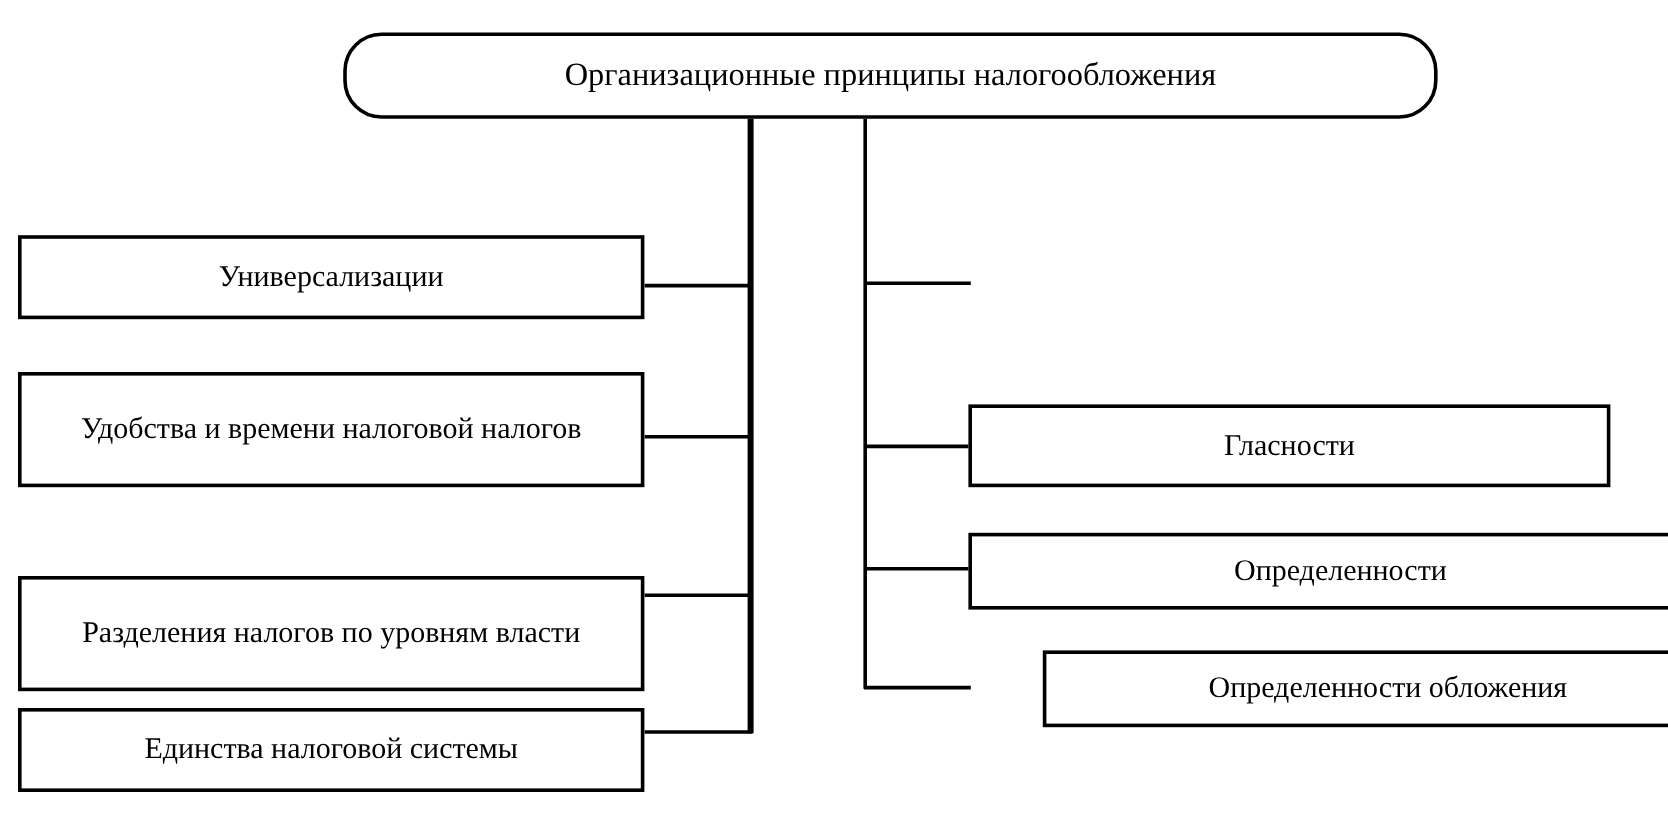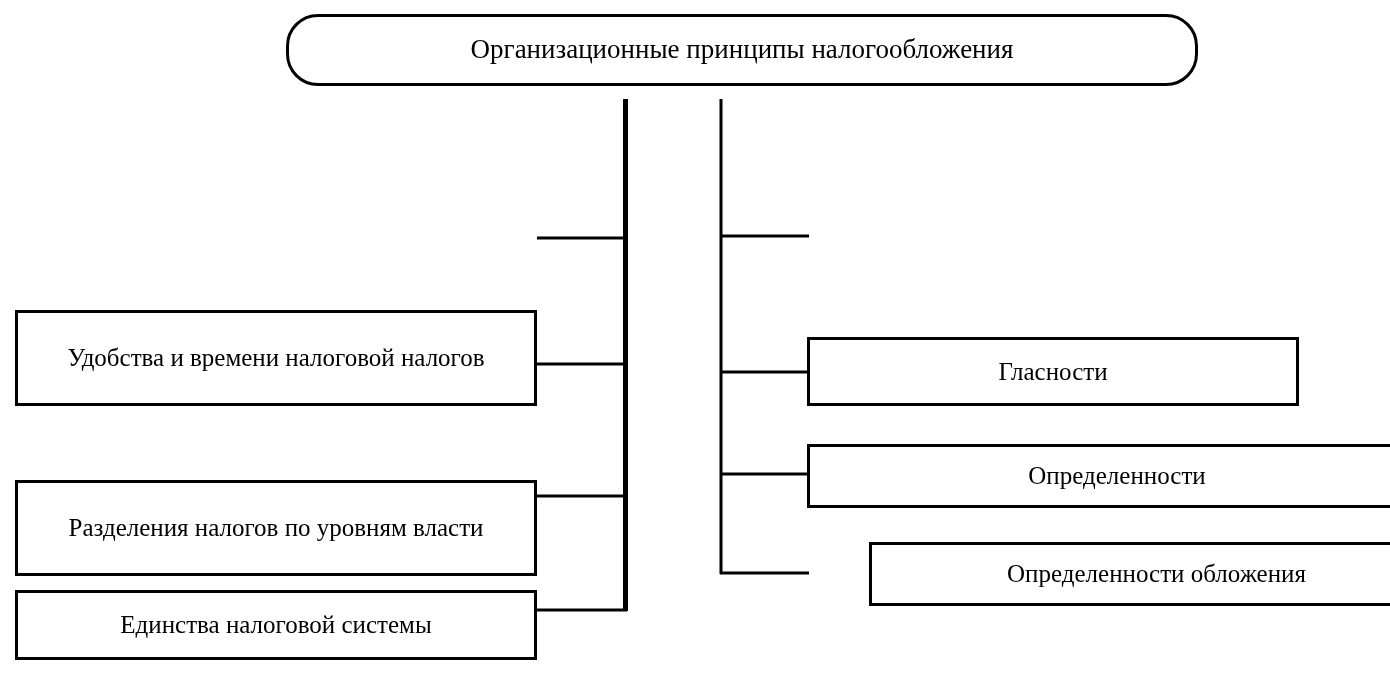--- a/index.html
+++ b/index.html
@@ -65,39 +65,42 @@
     <line x1="537" y1="364" x2="627" y2="364" stroke="#000000" stroke-width="3"></line>
     <line x1="537" y1="496" x2="627" y2="496" stroke="#000000" stroke-width="3"></line>
     <line x1="537" y1="610" x2="627" y2="610" stroke="#000000" stroke-width="3"></line>
 
     <line x1="720" y1="236" x2="809" y2="236" stroke="#000000" stroke-width="3"></line>
     <line x1="720" y1="372" x2="809" y2="372" stroke="#000000" stroke-width="3"></line>
     <line x1="720" y1="474" x2="809" y2="474" stroke="#000000" stroke-width="3"></line>
     <line x1="720" y1="573" x2="809" y2="573" stroke="#000000" stroke-width="3"></line>
   </svg>
 
-  <div class="node node-title" style="left:286px; top:14px; width:912px; height:72px;border-radius:32px;">
+  <div class="node node-title" style="left:286px; top:27px; width:912px; height:72px;border-radius:32px;">
     <span class="node-label">Организационные принципы налогообложения</span>
   </div>
 
+  <div class="node node-branch" style="left:15px; top:196px; width:522px; height:70px;">
+    <span class="node-label">Универсализации</span>
+  </div>
 
   <div class="node node-branch" style="left:15px; top:310px; width:522px; height:96px;">
     <span class="node-label">Удобства и времени налоговой налогов</span>
   </div>
 
   <div class="node node-branch" style="left:15px; top:452px; width:522px; height:96px;margin-top:28px;">
     <span class="node-label">Разделения налогов по уровням власти</span>
   </div>
 
   <div class="node node-branch" style="left:15px; top:590px; width:522px; height:70px;">
     <span class="node-label">Единства налоговой системы</span>
   </div>
 
 
-  <div class="node node-branch" style="left:807px; top:337px; width:492px; height:69px;">
+  <div class="node node-branch" style="left:807px; top:337px; width:535px; height:69px;">
     <span class="node-label">Гласности</span>
   </div>
 
   <div class="node node-branch" style="left:807px; top:444px; width:620px; height:64px;align-items:center;">
     <span class="node-label">Определенности</span>
   </div>
 
   <div class="node node-branch" style="left:829px; top:542px; width:575px; height:64px;margin-left:40px;">
     <span class="node-label">Определенности обложения</span>
   </div>

